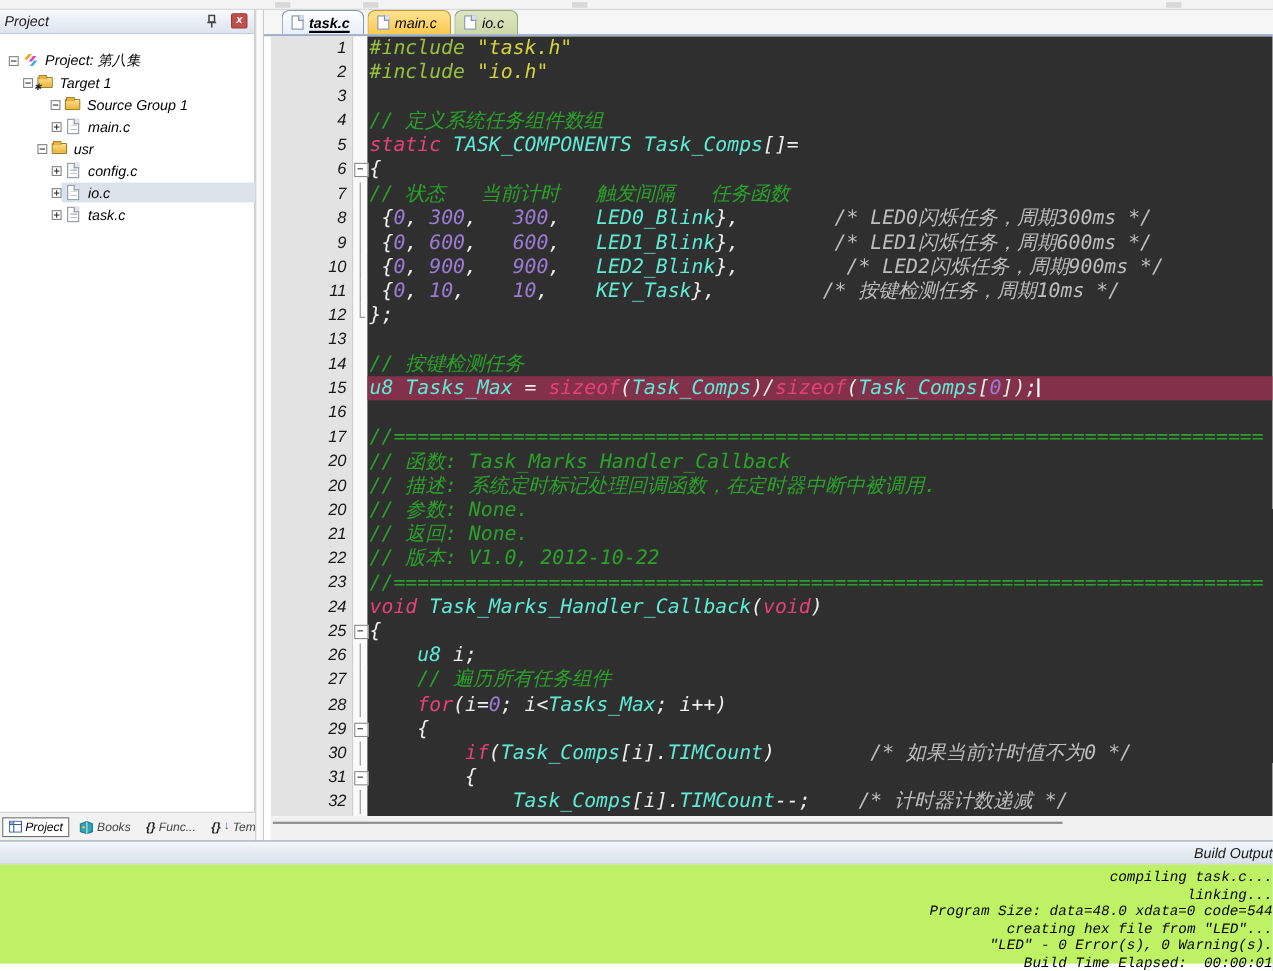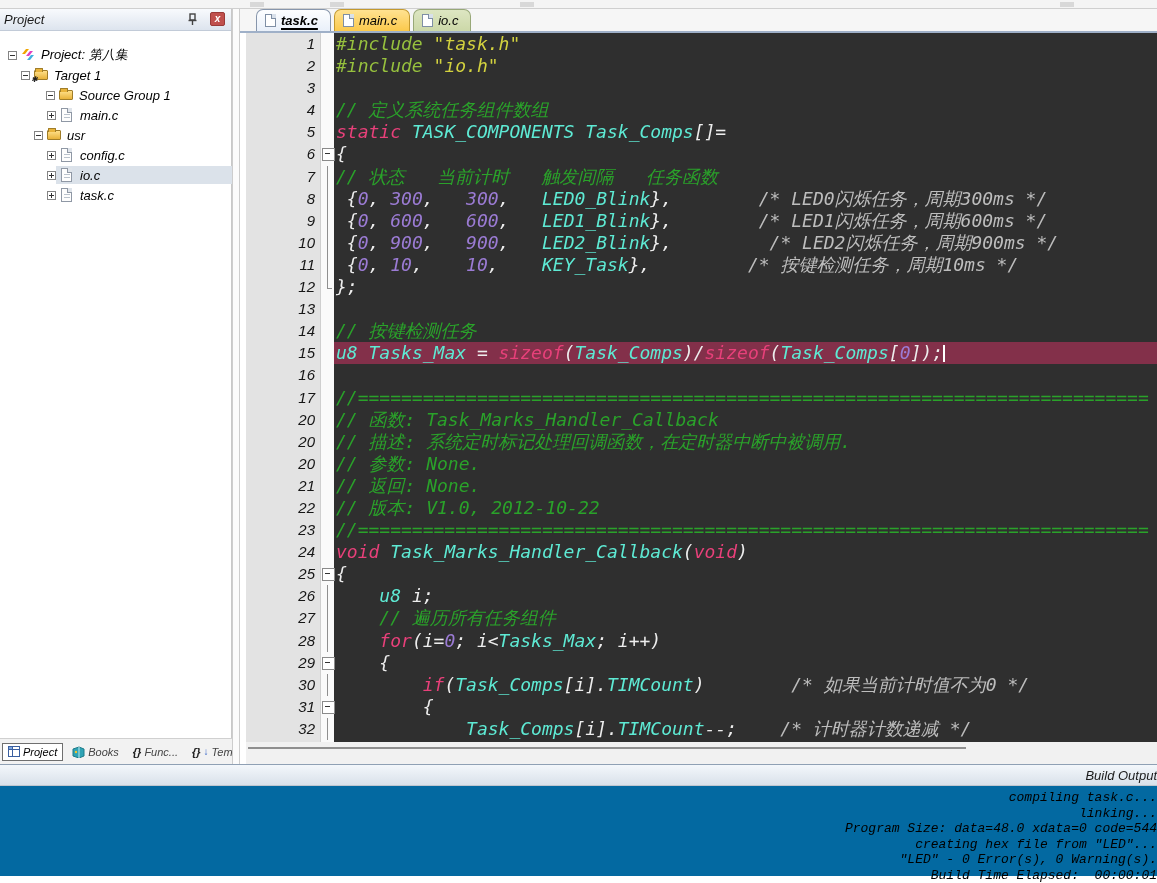--- a/index.html
+++ b/index.html
@@ -109,21 +109,21 @@
   .caret  { display:inline-block; width:2px; height:17px; background:#fff; vertical-align:-3px; }
 
   #hscroll { position:absolute; left:6px; right:0; bottom:0; height:22px; background:#f1f1f1; }
   #hscroll-thumb { position:absolute; left:2px; top:5px; width:718px; height:2px; background:#8f8f8f; }
 
   
   #build-output { left:0; top:764px; width:1157px; height:119px;text-align:right; }
   #bo-header { height:22px; background:linear-gradient(#f3f7fb,#d9e1ea);
                border-top:1px solid #8fa0b4; border-bottom:1px solid #bfc6cf;
                font-size:13px; color:#1a1a1a; padding:3px 0 0 3px; }
-  #bo-body { height:90px; background:#0369a1; font-family:"Liberation Mono", monospace;
+  #bo-body { height:90px; background:#bef264; font-family:"Liberation Mono", monospace;
              font-size:13px; color:#000; padding:4px 0 0 1px; }
   #bo-body div { height:15.5px; line-height:15.5px; white-space:pre; }
 </style>
 </head>
 <body>
 
 <div class="abs" id="toolbar-sliver">
   <div class="tb-frag" style="left:250px"></div>
   <div class="tb-frag" style="left:330px"></div>
   <div class="tb-frag" style="left:520px"></div>

